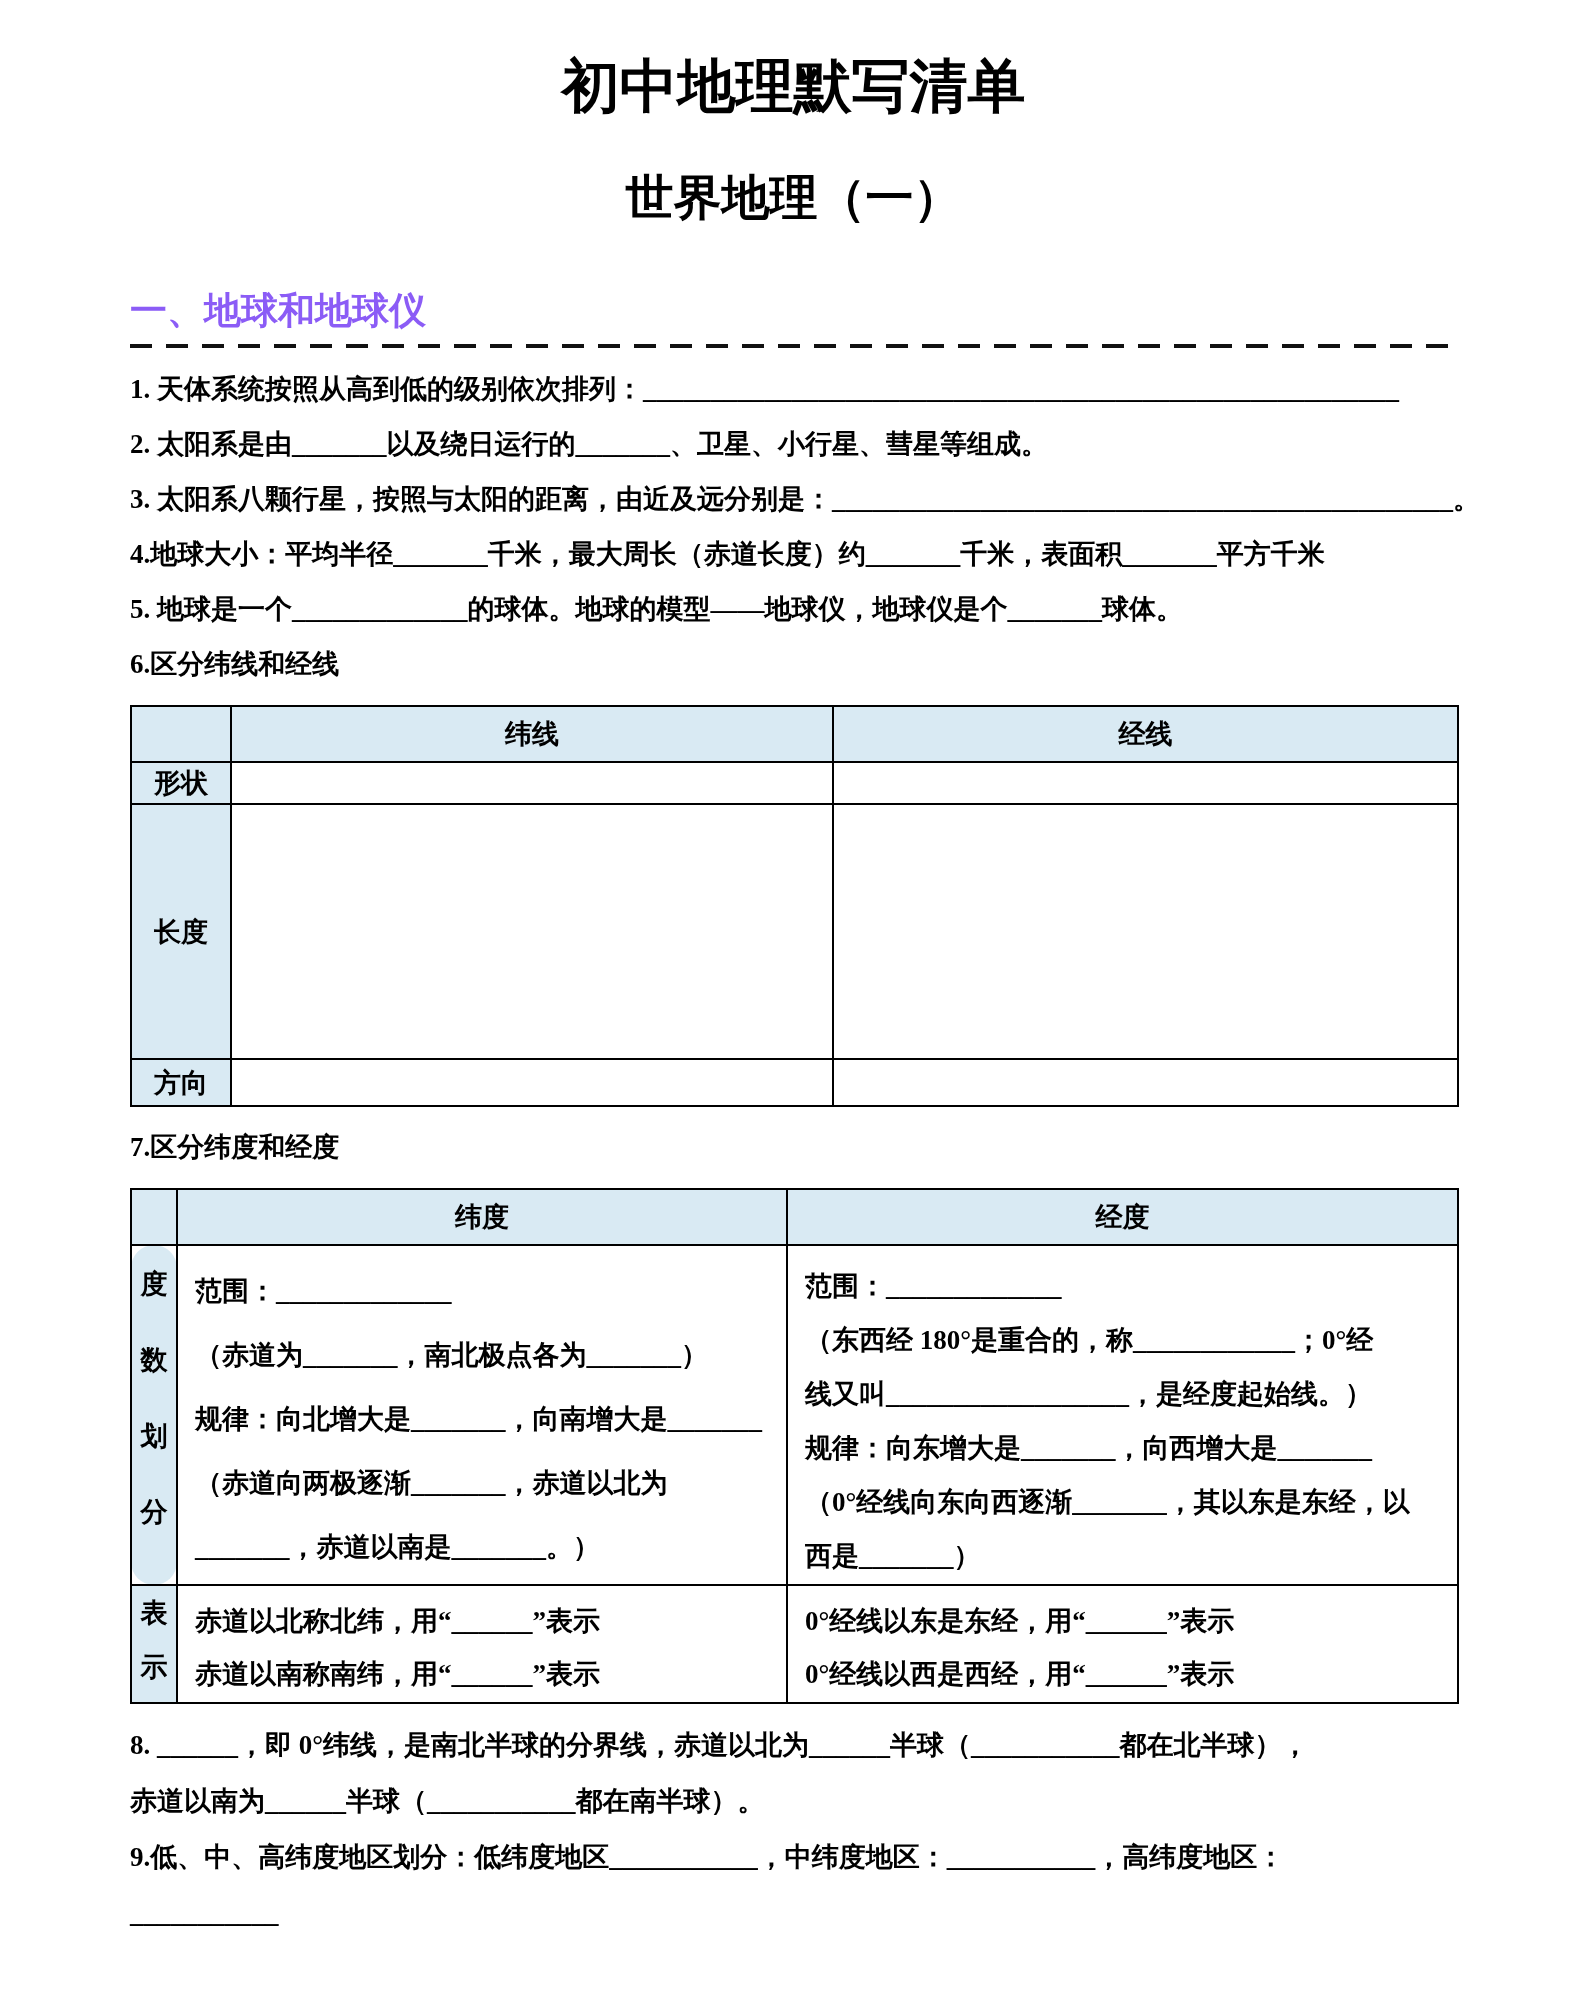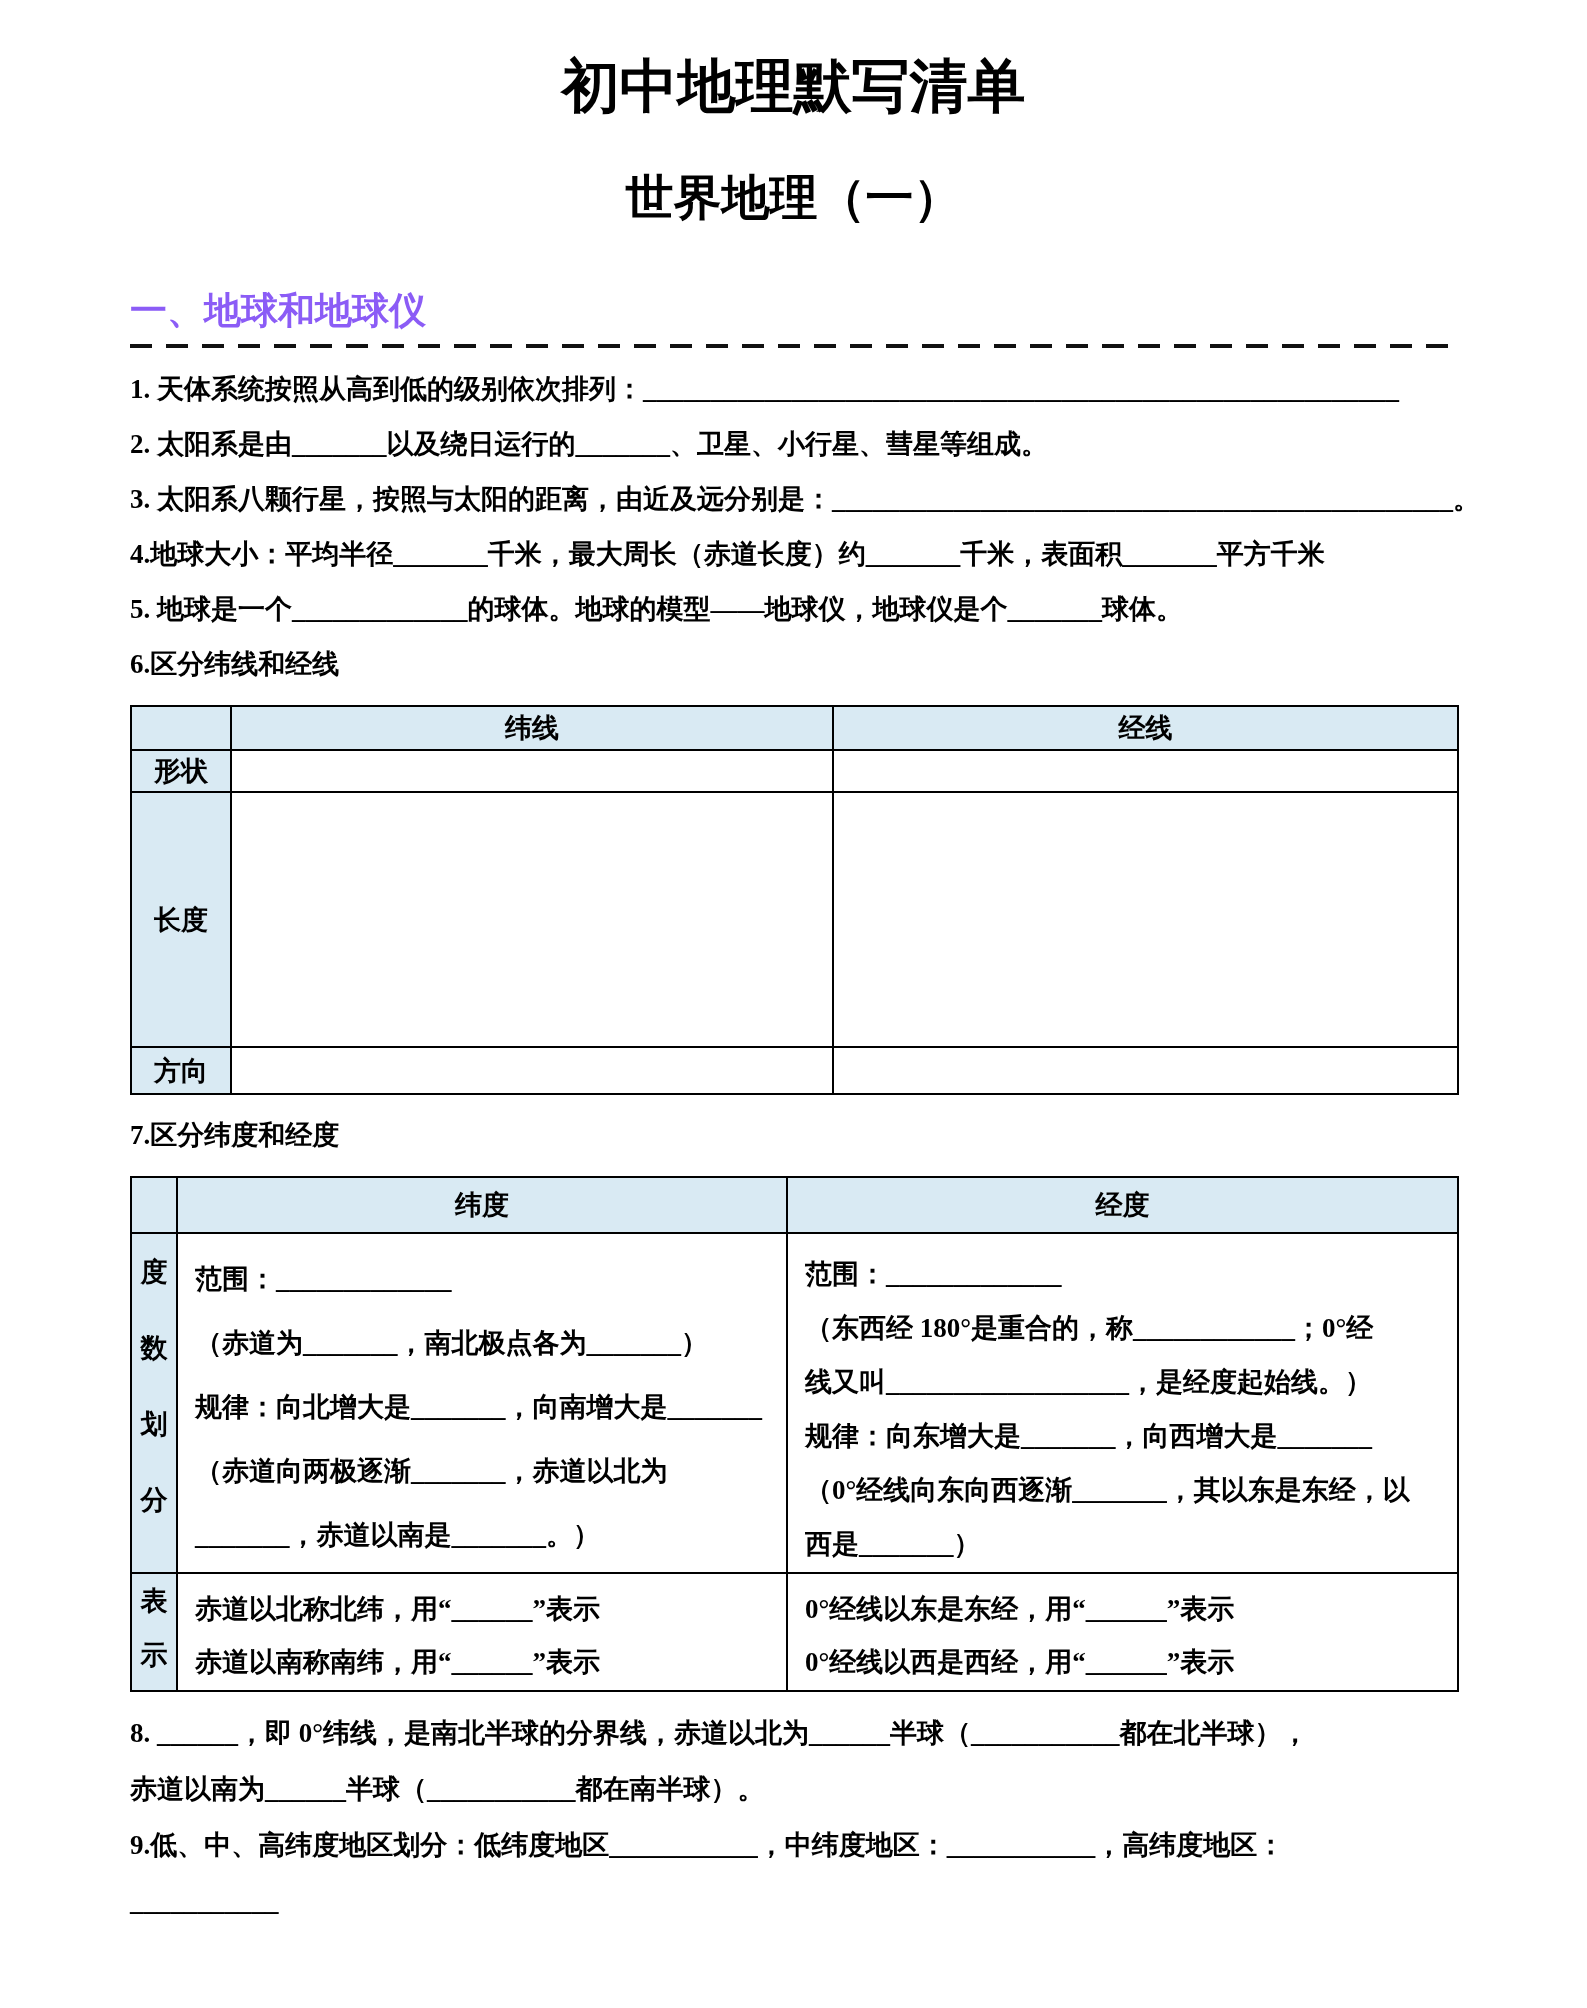--- a/index.html
+++ b/index.html
@@ -15,27 +15,27 @@
   .section-head{font-family:"Liberation Sans","DejaVu Sans",sans-serif;font-weight:800;
     font-size:37px;line-height:46px;color:#8b5cf6;margin-top:56px;}
   .dashline{height:4px;margin-top:10px;
     background:repeating-linear-gradient(90deg,#111 0 22px,transparent 22px 36px);}
   .qwrap{margin-top:14px;}
   p.q{font-size:27px;line-height:55px;margin:0;white-space:nowrap;}
   table{border-collapse:collapse;table-layout:fixed;width:1327px;margin:13px 0;}
   td,th{border:2px solid #000;font-size:27px;font-weight:700;box-sizing:border-box;}
   th{text-align:center;}
   .bluebg{background:#D9EAF3;}
-  .t1 .hrow th, .t1 .hrow td{height:44px;}
+  .t1 .hrow th, .t1 .hrow td{height:56px;}
   .t1 .r-shape td{height:42px;}
   .t1 .r-length td{height:255px;}
   .t1 .r-dir td{height:47px;}
   .t1 .lbl{text-align:center;vertical-align:middle;}
   .t2 .hrow th, .t2 .hrow td{height:56px;}
-  .t2 .r-deg > td{height:330px;vertical-align:top;}
+  .t2 .r-deg > td{height:330px;vertical-align:top;border-radius:23px;}
   .t2 .r-rep > td{height:112px;vertical-align:top;}
   .vlbl{text-align:center;vertical-align:middle;word-break:break-all;padding:0 6px;}
   .vlbl.tall{line-height:76px;}
   .vlbl.short{line-height:54px;margin-left:44px;}
   .cellbody{padding:12px 16px 0 16px;}
   .cellbody p{margin:0;}
   .lh-lat p{line-height:64px;}
   .lh-lng p{line-height:54px;}
   .rep .cellbody{padding-top:8px;}
   .rep p{line-height:53px;}

